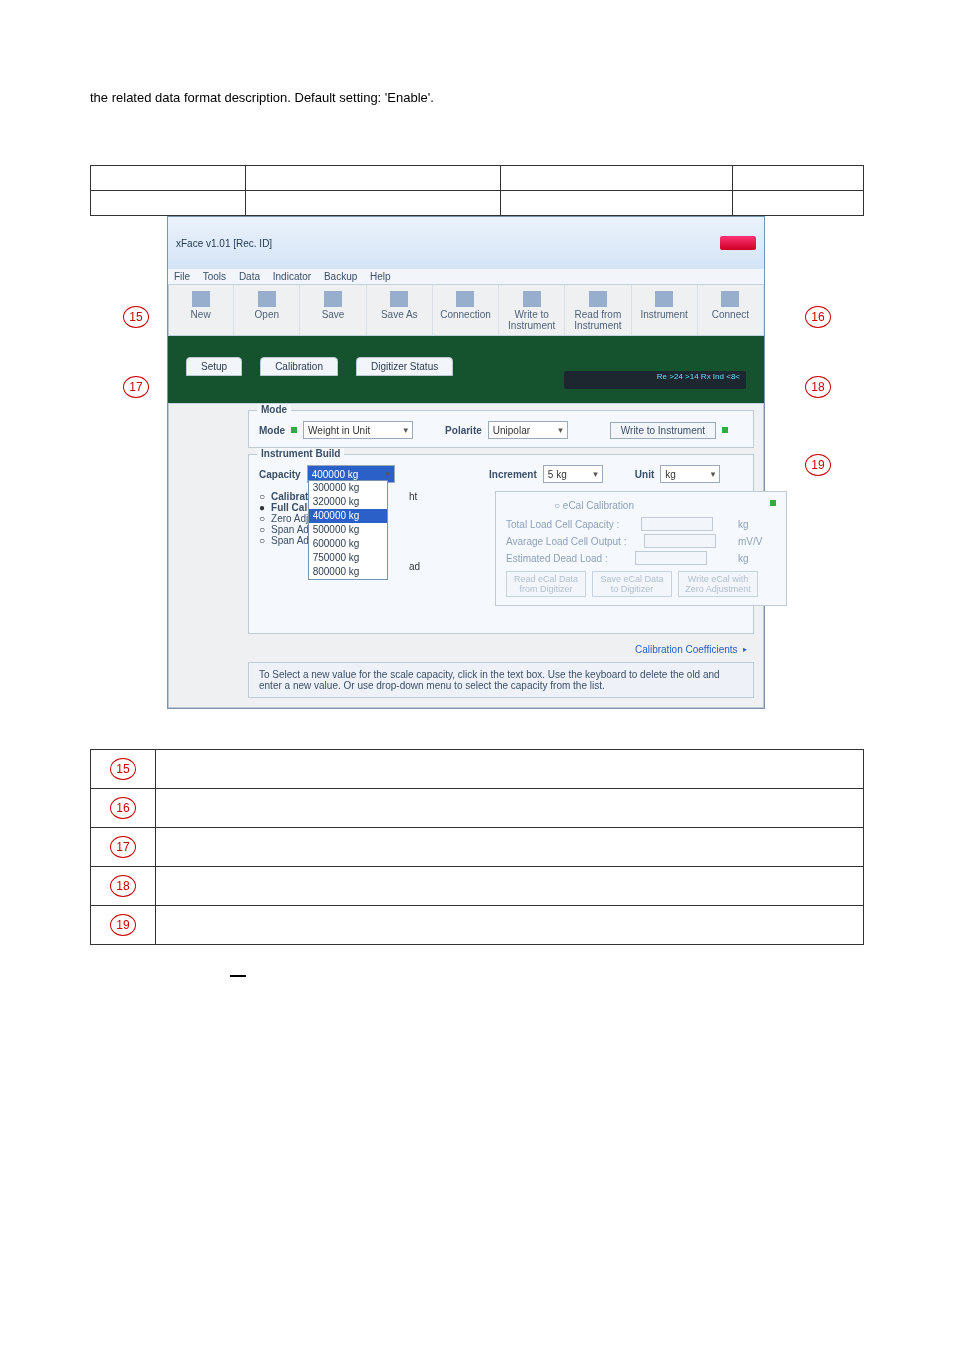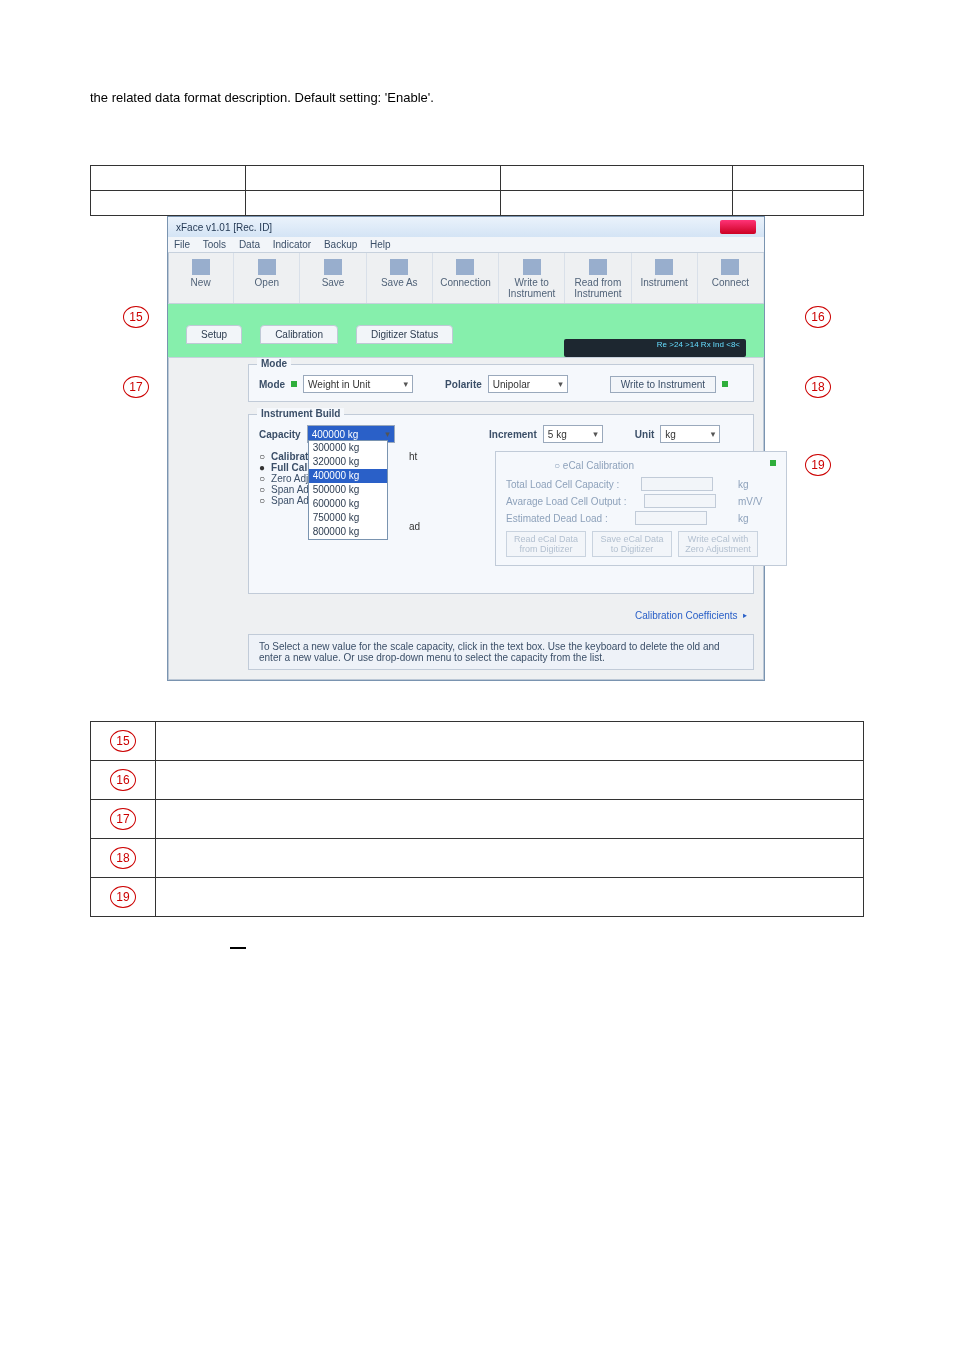--- a/index.html
+++ b/index.html
@@ -66,21 +66,21 @@
   .mock-window {
     width: 596px;
     border: 1px solid #7a94b0;
     background: #eef0f2;
     font-size: 10px;
     color: #333;
     box-shadow: 0 0 0 1px #bcc8d6 inset;
   }
   .titlebar {
     background: linear-gradient(#eaf2fb,#d4e4f5);
-    padding: 3px 8px;
+    padding: 19px 8px;
     color: #253a55;
     display: flex;
     align-items: center;
     justify-content: space-between;
   }
   .titlebar .wtitle { font-size: 10px; }
   .titlebar .closebtn {
     width: 36px; height: 14px;
     background: linear-gradient(#f37,#c02);
     border-radius: 2px;
@@ -104,22 +104,22 @@
     color: #516379;
   }
   .tb-item .ticon {
     width: 18px; height: 16px;
     margin: 0 auto 2px;
     background: #98aecd;
   }
   .tabrow {
     display: flex;
     align-items: center;
-    background: #86efac;
-    padding: 8px 18px 0;
+    background: #14532d;
+    padding: 8px 18px 14px;
     gap: 18px;
     border-bottom: 1px solid #c7d1dd;
   }
   .tab {
     background: #f2f5f9;
     border: 1px solid #bfc9d6;
     border-radius: 4px 4px 0 0;
     padding: 3px 14px;
     color: #2d3c50;
   }
@@ -132,21 +132,21 @@
     font-size: 8px;
     padding: 1px 6px;
     text-align: right;
     margin-top: 27px;
   }
 
   .panel-outer {
     padding: 6px 10px 10px 80px;
     display: flex;
     flex-direction: column;
-    gap: 12px;
+    gap: 6px;
   }
   .groupbox {
     border: 1px solid #c1cbd8;
     background: #f5f8fc;
     position: relative;
     padding: 10px 10px 8px;
   }
   .groupbox .legend {
     position: absolute;
     top: -7px; left: 8px;

